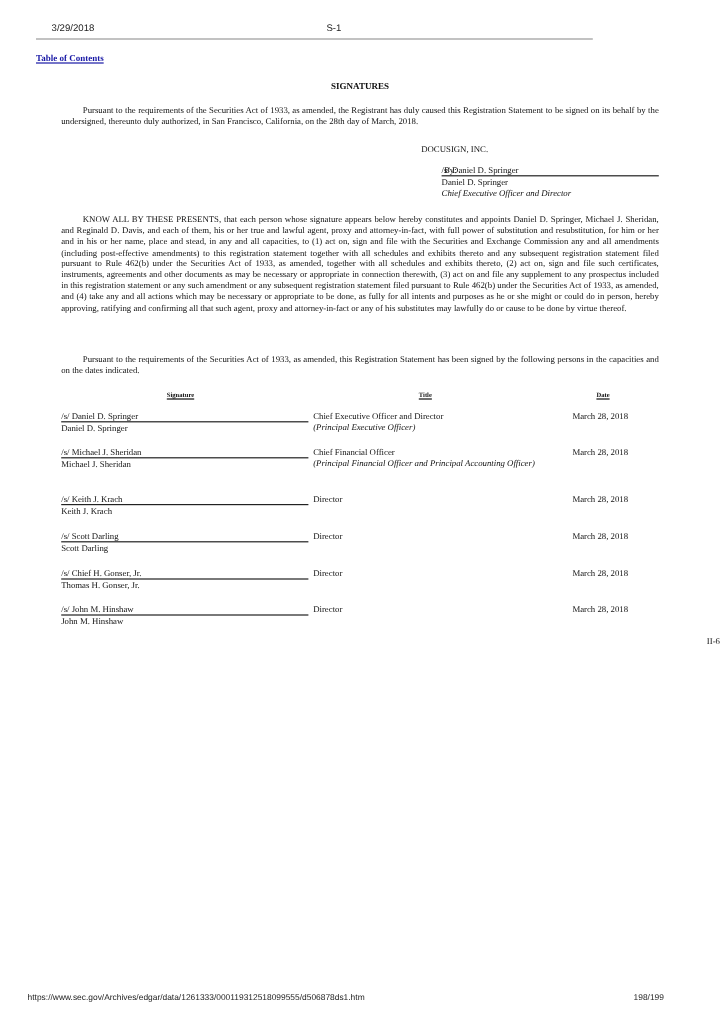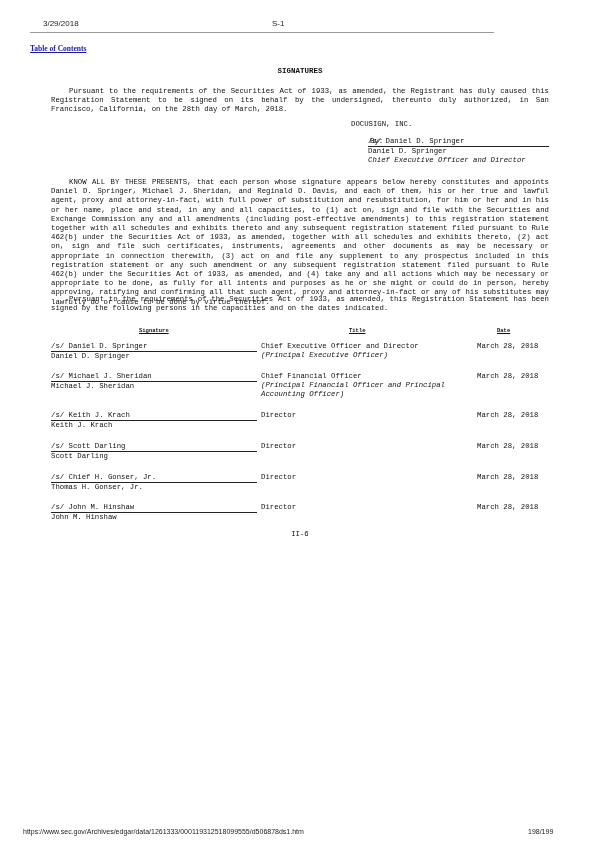--- a/index.html
+++ b/index.html
@@ -2,21 +2,21 @@
 <html><head>
   <meta charset="utf-8">
   <style>
     html, body { margin: 0; padding: 0; background: #ffffff; }
     body { width: 600px; height: 848px; position: relative; overflow: hidden; color: #111; }
     .hdr { position: absolute; top: 19px; font-family: "Liberation Sans", sans-serif; font-size: 8px; color: #222; }
     .hdr-date { left: 23px; padding-left: 20px; }
     .hdr-title { left: 272px; text-align: center; }
     .hdr-rule { position: absolute; left: 30px; top: 32px; width: 464px; height: 1px; background: #9a9a9a; }
     .toc { position: absolute; left: 30px; top: 44px; font-family: "Liberation Serif", serif; font-size: 7.5px; font-weight: bold; color: #1a1aa6; text-decoration: underline; }
-    .serif { font-family: Liberation Mono, monospace; font-size: 7.3px; line-height: 9.2px; color: #111; }
+    .serif { font-family: Liberation Serif, serif; font-size: 7.3px; line-height: 9.2px; color: #111; }
     .title { position: absolute; top: 67px; left: 0; width: 600px; text-align: center; font-weight: bold; font-size: 7.5px; }
     .para { position: absolute; left: 51px; width: 498px; text-align: justify; text-indent: 18px; }
     .p1 { top: 87px; }
     .p2 { top: 178px; }
     .p3 { top: 295px; }
     .company { position: absolute; left: 351px; top: 120px; }
     .by-block { position: absolute; left: 351px; top: 137px; width: 200px; }
     .by-label { position: absolute; left: 0; top: 0; margin-left: 19px; }
     .by-sig { position: absolute; left: 17px; top: 0; width: 181px; border-bottom: 1px solid #222; height: 9px; }
     .by-name { position: absolute; left: 17px; top: 10px; }
@@ -24,21 +24,21 @@
     .th { position: absolute; top: 326px; font-weight: bold; text-decoration: underline; font-size: 5.5px; }
     .th-sig { left: 139px; }
     .th-title { left: 349px; }
     .th-date { left: 497px; }
     .row { position: absolute; left: 51px; width: 500px; }
     .sig { position: absolute; left: 0; top: 0; width: 206px; height: 9px; border-bottom: 1px solid #222; }
     .name { position: absolute; left: 0; top: 10px; }
     .rtitle { position: absolute; left: 210px; top: 0; width: 200px; }
     .rtitle .sub { font-style: italic; }
     .rdate { position: absolute; left: 426px; top: 0; }
-    .pagenum { position: absolute; left: 0; width: 600px; top: 530px; text-align: center; }
+    .pagenum { position: absolute; left: 0; width: 600px; top: 530px; text-align: right; }
     .ftr { position: absolute; top: 828px; font-family: "Liberation Sans", sans-serif; font-size: 7px; color: #222; }
     .ftr-url { left: 23px; }
     .ftr-page { left: 528px; }
   </style>
 </head>
 <body>
 
 <div>
   <div class="hdr hdr-date">3/29/2018</div>
   <div class="hdr hdr-title">S-1</div>

